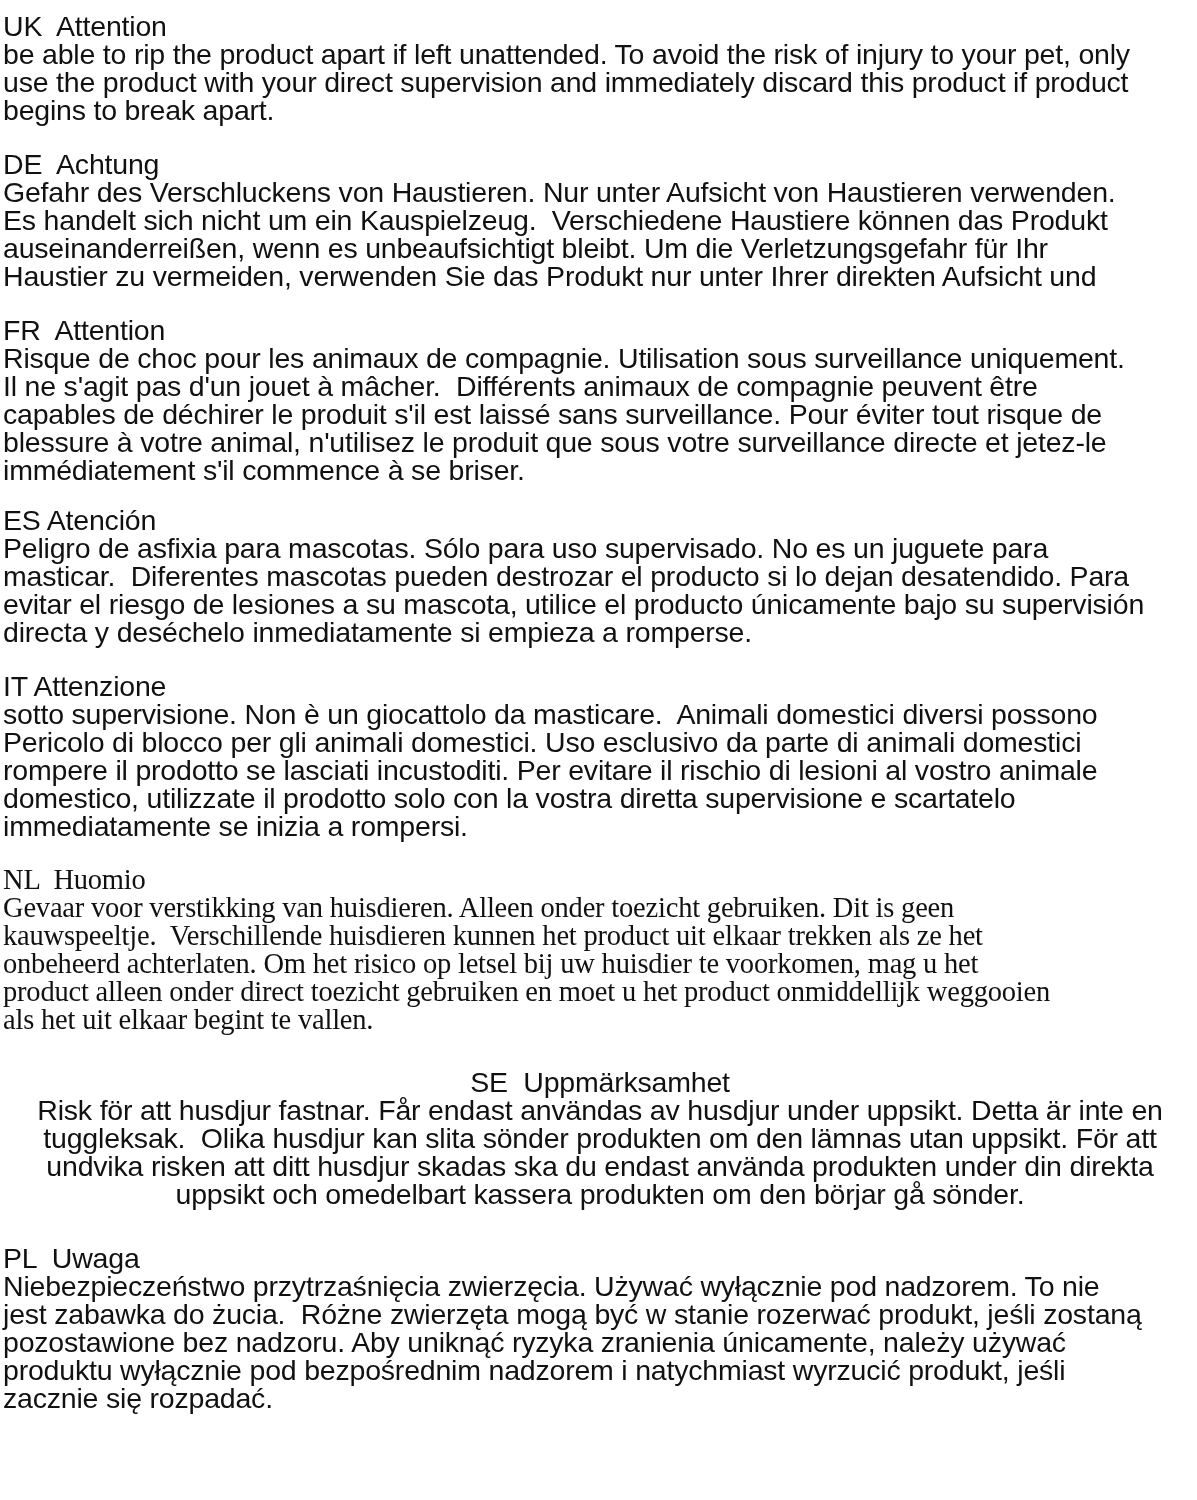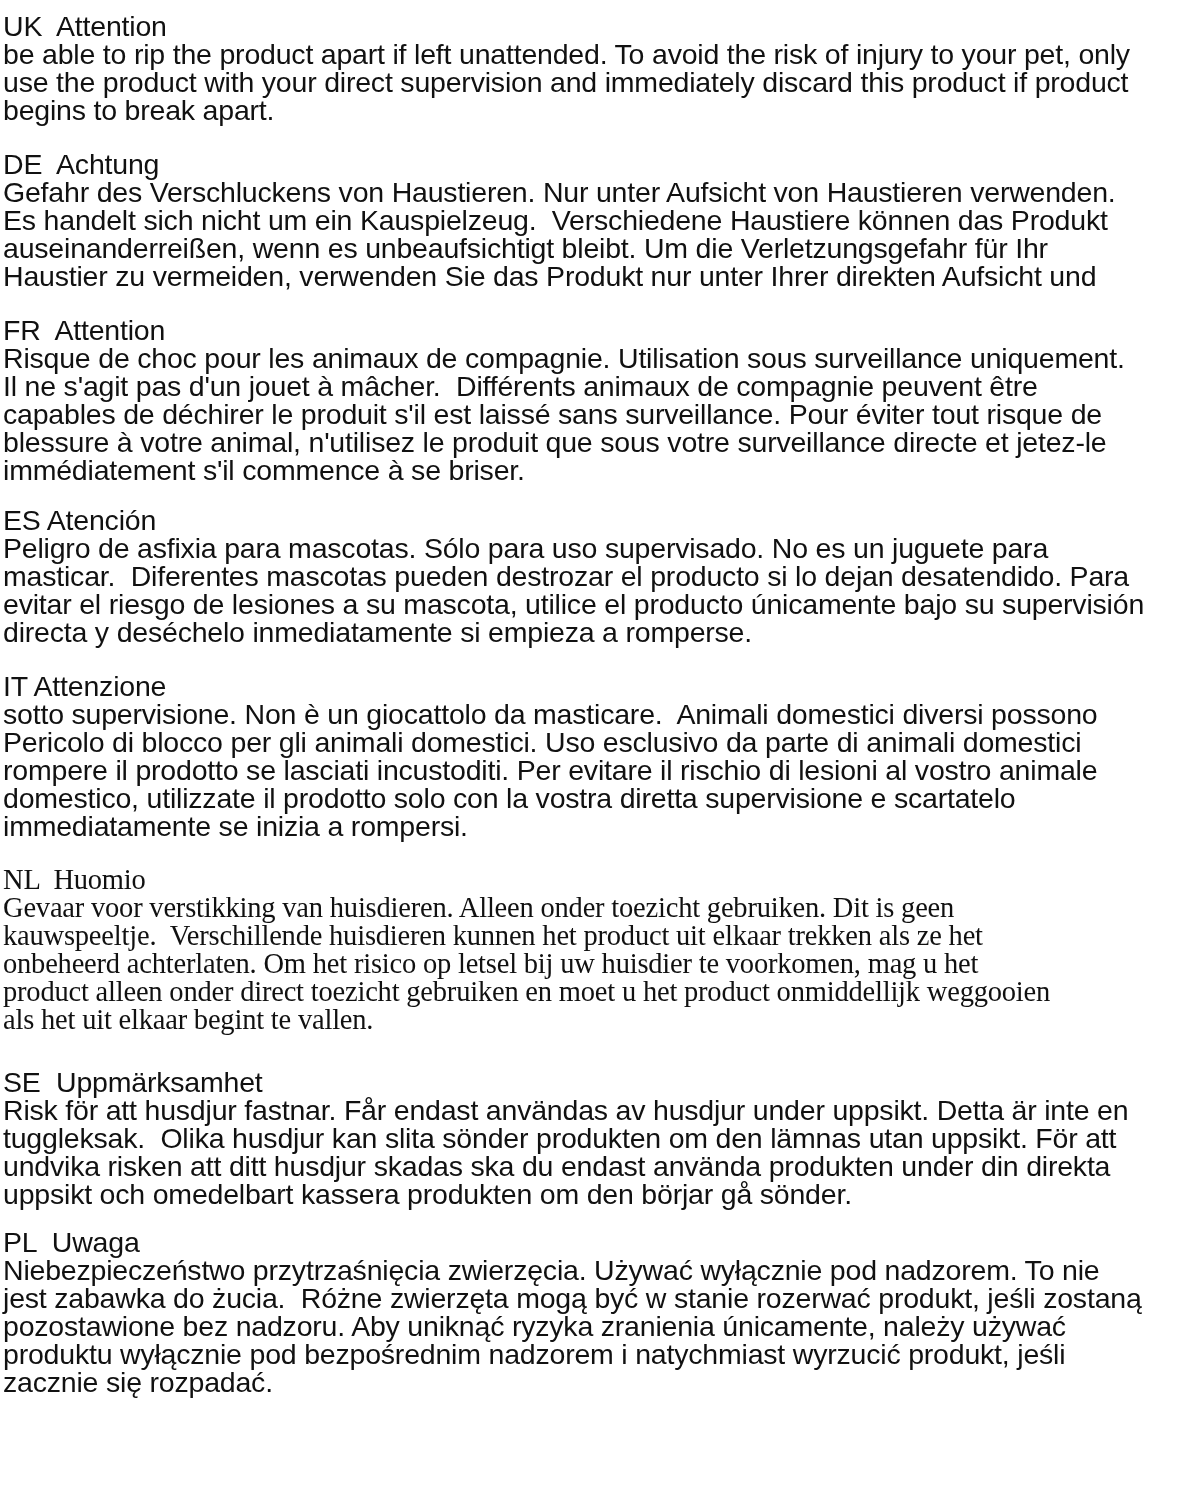--- a/index.html
+++ b/index.html
@@ -20,21 +20,21 @@
     padding: 12px 0 0 3px;
   }
   .line {
     white-space: pre;      
     letter-spacing: -0.2px;
   }
   section.warn { margin: 0 0 26px 0; }
   section.warn.s-fr { margin-bottom: 22px; }
   section.warn.s-es { } 
   section.warn.s-nl { margin-bottom: 34px; font-family: Liberation Serif, serif; }
-  section.warn.s-se { margin-bottom: 20px; }
+  section.warn.s-se { margin-bottom: 36px; text-align: center; }
   section.warn.s-pl { margin-bottom: 0; }
 </style>
 </head>
 <body>
 
 <main class="doc">
 
   <section class="warn s-uk">
     <div class="line">UK  Attention</div>
     <div>

